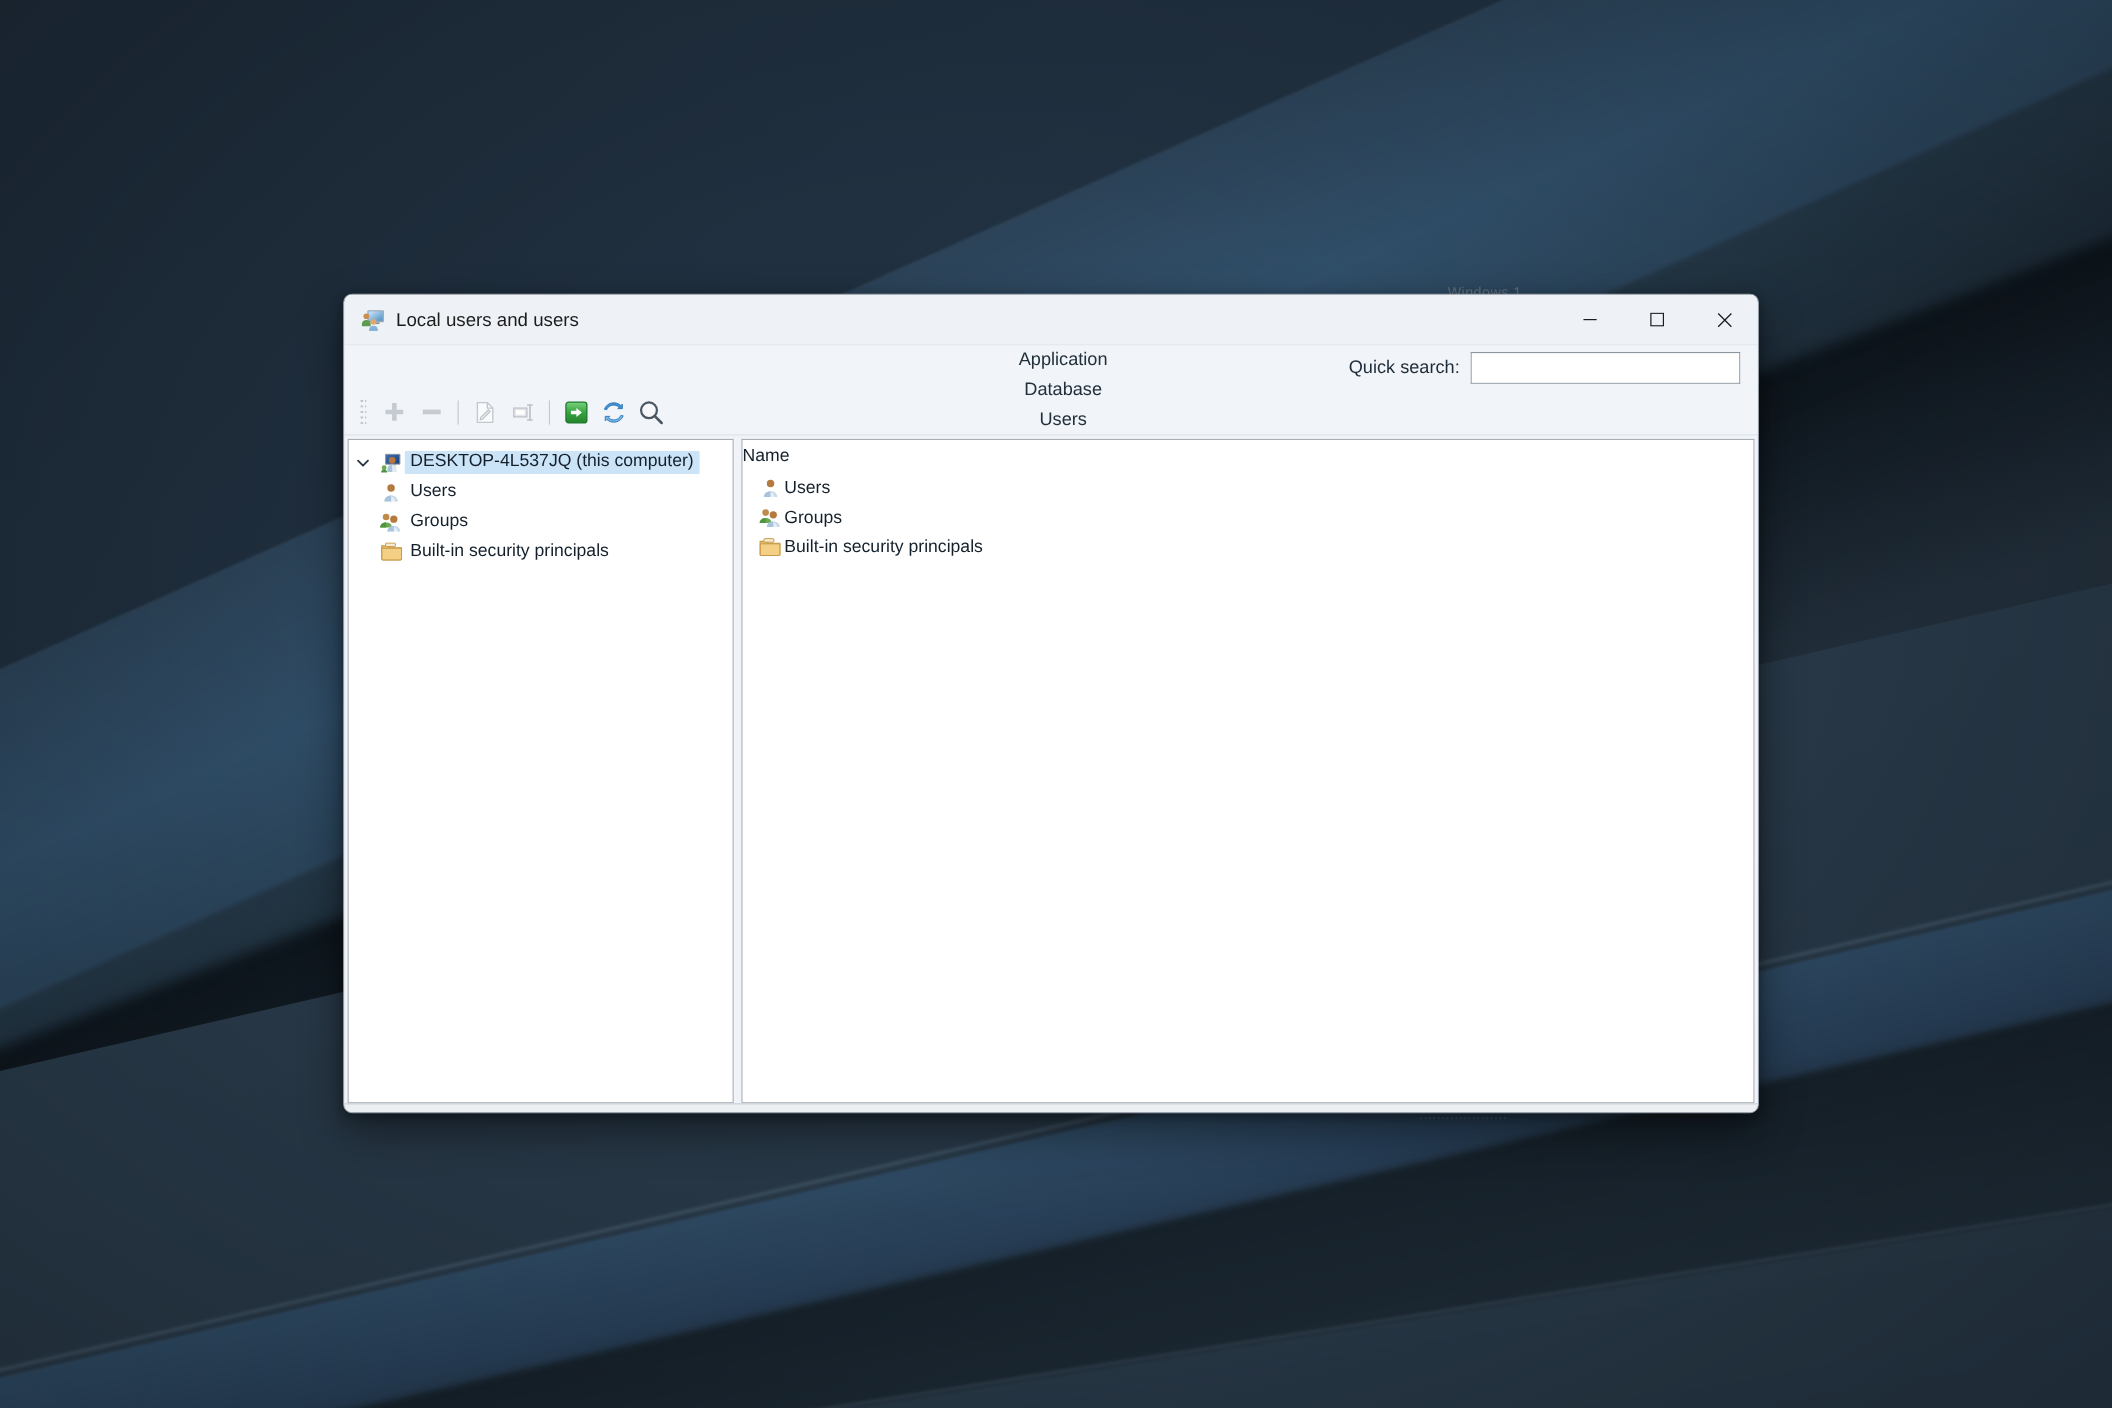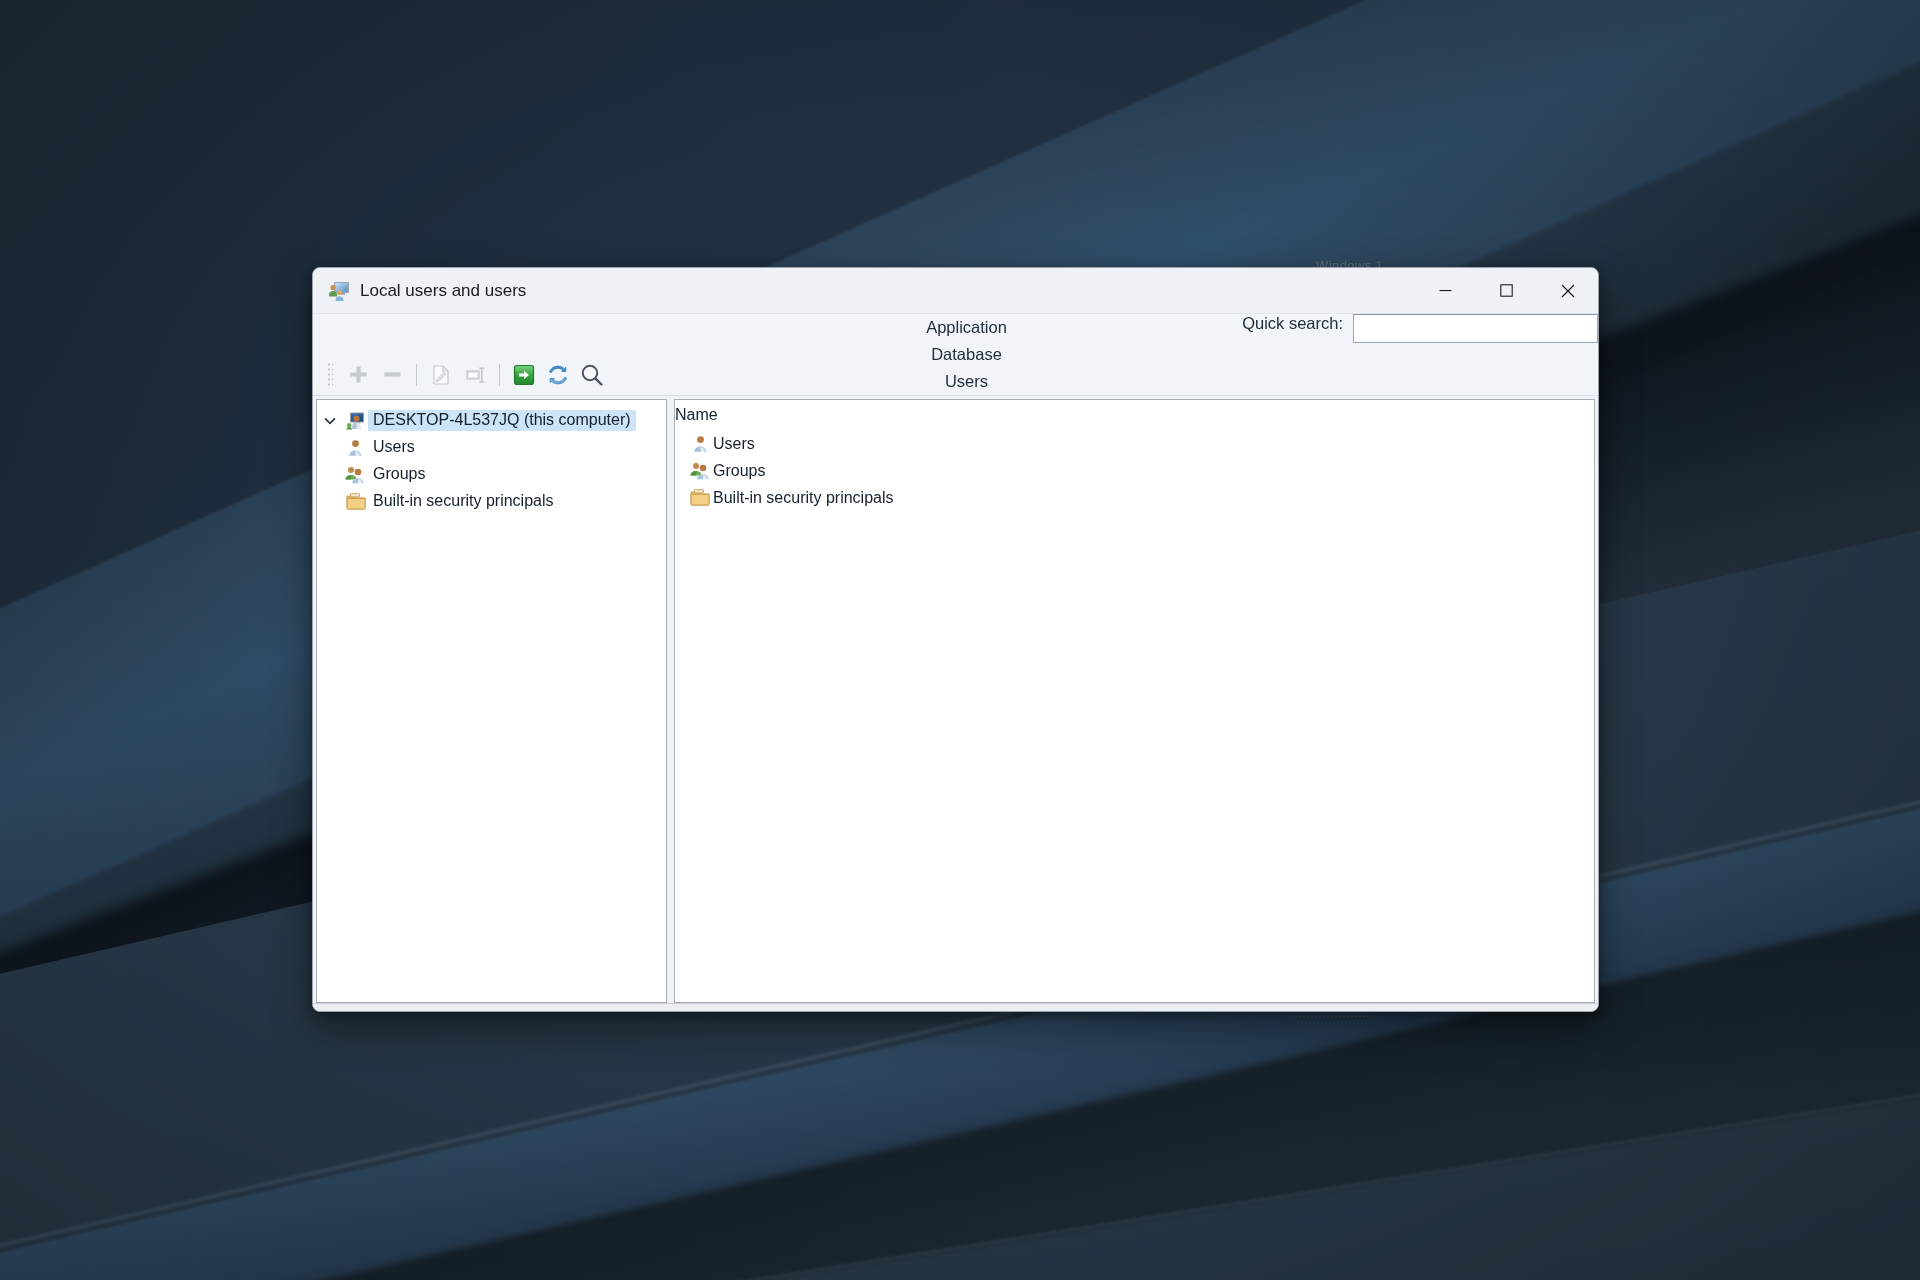--- a/index.html
+++ b/index.html
@@ -173,23 +173,23 @@
   }
   .menu-item {
     font-size: 16.5px;
     color: #22303c;
     padding: 4px 14px;
     cursor: default;
     font-family: "Liberation Sans", sans-serif;
   }
   #quicksearch-wrap {
     position: absolute;
-    right: 0; top: 0;
+    right: 16px; top: 0;
     height: 100%;
-    display: flex; align-items: flex-start;
+    display: flex; align-items: center;
   }
   #quicksearch-label {
     font-size: 16.5px;
     color: #1d2b38;
     margin-right: 10px;
   }
   #quicksearch-input {
     width: 245px; height: 29px;
     border: 1px solid #9fa7b0;
     border-top-color: #8d959f;

